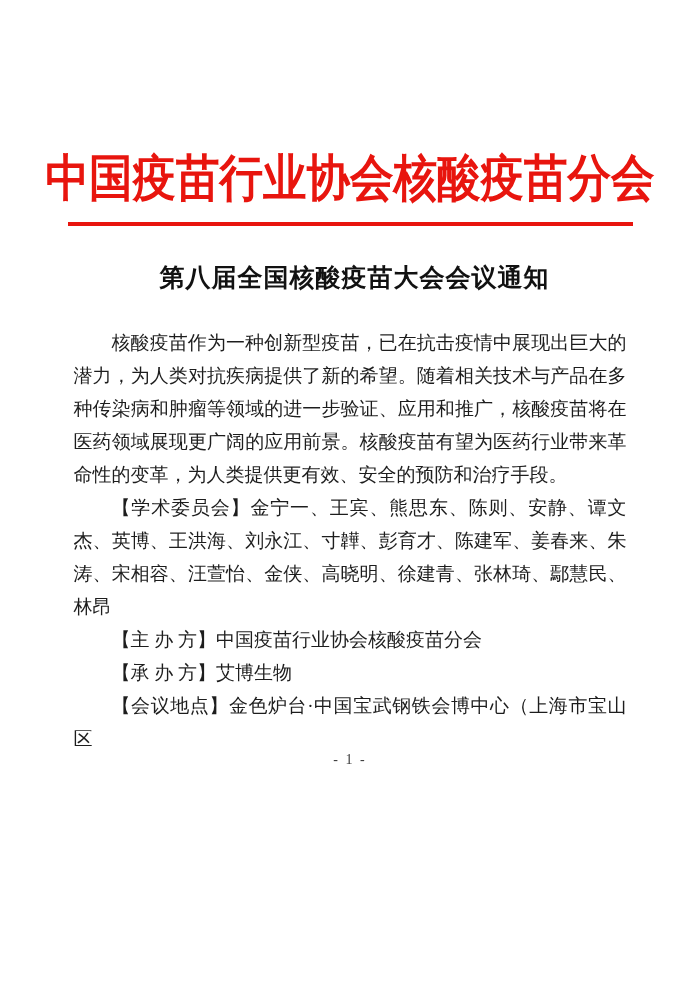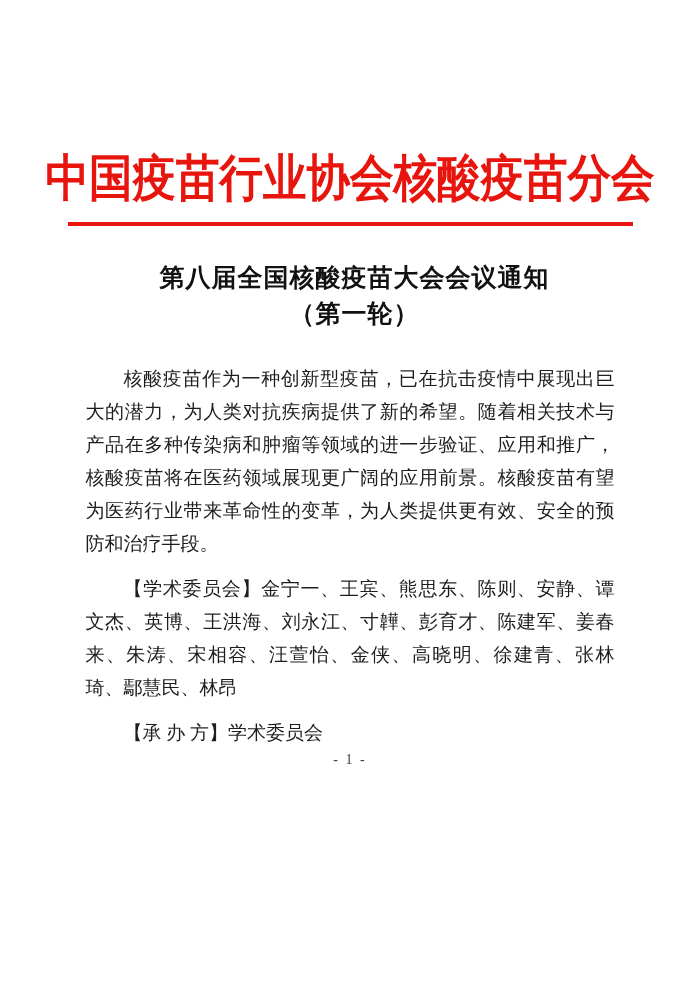--- a/index.html
+++ b/index.html
@@ -42,21 +42,21 @@
   .doc-title.first { margin-top: 34px; }
   .content {
     width: 553px;
     margin: 30px auto 0 auto;
     font-size: 19px;
     line-height: 33px;
     text-align: justify;
     color: #1d1d1d;
   }
   .para {
-    margin: 12px;
+    margin: 0;
     text-indent: 2em;
   }
   .label { font-weight: normal; }
   .footer {
     position: absolute;
     bottom: 48px;
     left: 0;
     right: 0;
     text-align: center;
     font-size: 14px;
@@ -68,31 +68,32 @@
 <body>
 
 <div class="page">
 
   <div class="org-header">中国疫苗行业协会核酸疫苗分会</div>
 
   <div class="org-rule"></div>
 
   <div class="doc-title first">第八届全国核酸疫苗大会会议通知</div>
 
-  <div class="doc-title">（第一轮）</div>
 
   <div class="content">
 
     <p class="para">核酸疫苗作为一种创新型疫苗，已在抗击疫情中展现出巨大的潜力，为人类对抗疾病提供了新的希望。随着相关技术与产品在多种传染病和肿瘤等领域的进一步验证、应用和推广，核酸疫苗将在医药领域展现更广阔的应用前景。核酸疫苗有望为医药行业带来革命性的变革，为人类提供更有效、安全的预防和治疗手段。</p>
 
 
     <p class="para"><span class="label">【学术委员会】</span><span>金宁一、王宾、熊思东、陈则、安静、谭文杰、英博、王洪海、刘永江、寸韡、彭育才、陈建军、姜春来、朱涛、宋相容、汪萱怡、金侠、高晓明、徐建青、张林琦、鄢慧民、林昂</span></p>
 
+    <p class="para"><span class="label">【主 办 方】</span><span>中国疫苗行业协会核酸疫苗分会</span></p>
 
-    <p class="para"><span class="label">【承 办 方】</span><span>学术委员会</span></p>
+    <p class="para"><span class="label">【承 办 方】</span><span>艾博生物</span></p>
 
 
+    <p class="para"><span class="label">【会议地点】</span><span>金色炉台·中国宝武钢铁会博中心（上海市宝山区</span></p>
 
   </div>
 
   <div class="footer">- 1 -</div>
 
 </div>
 
 </body></html>

